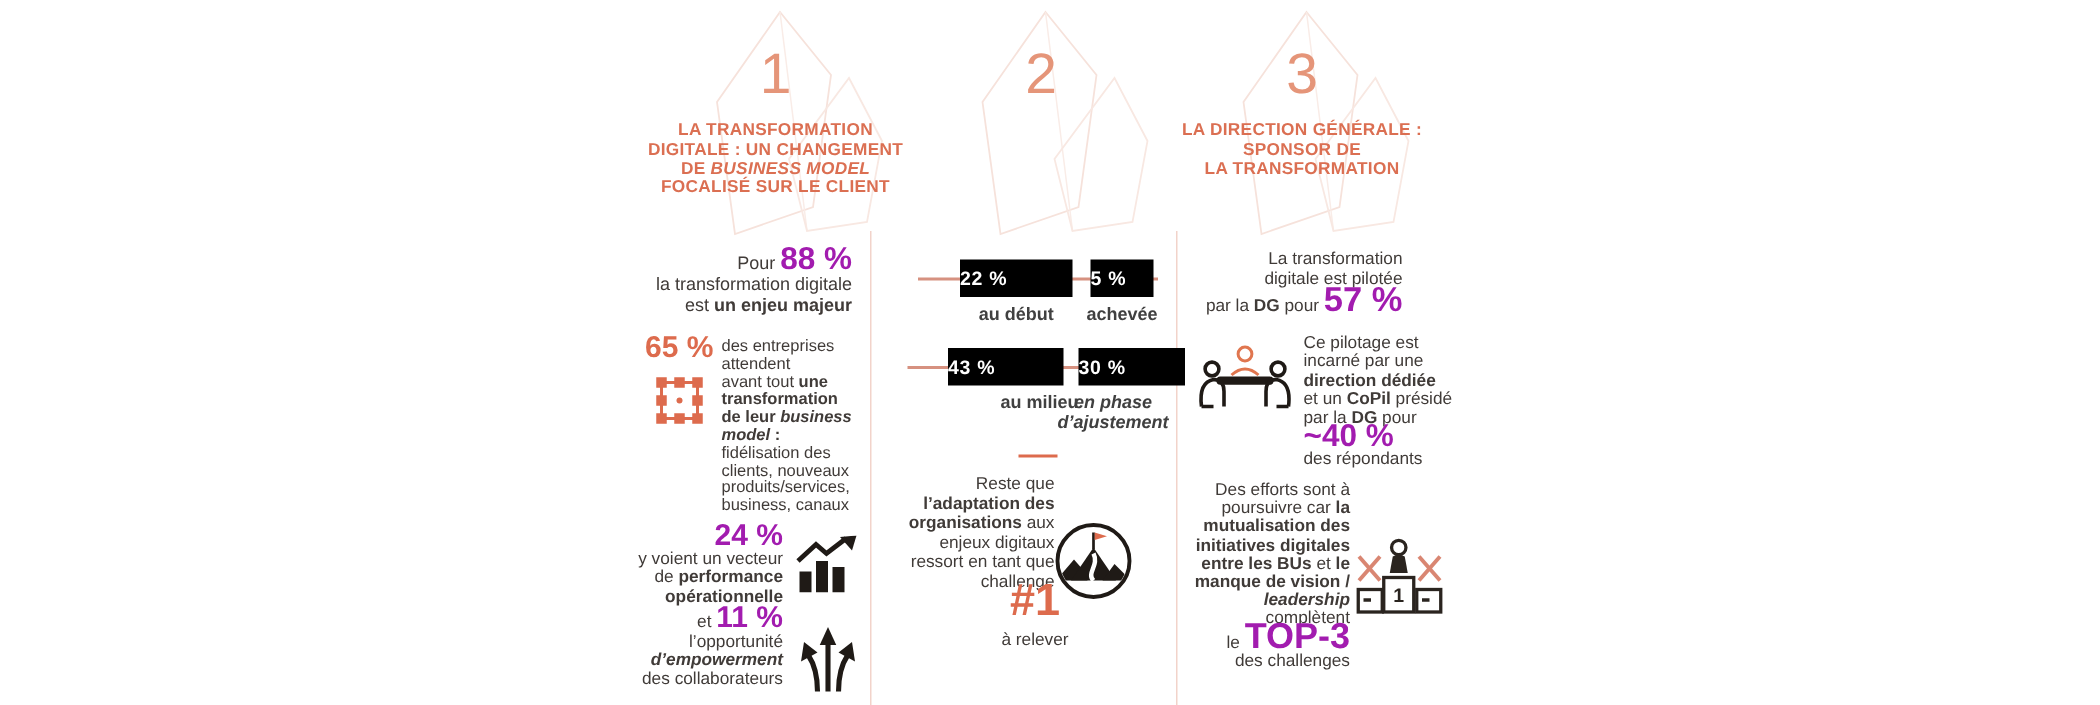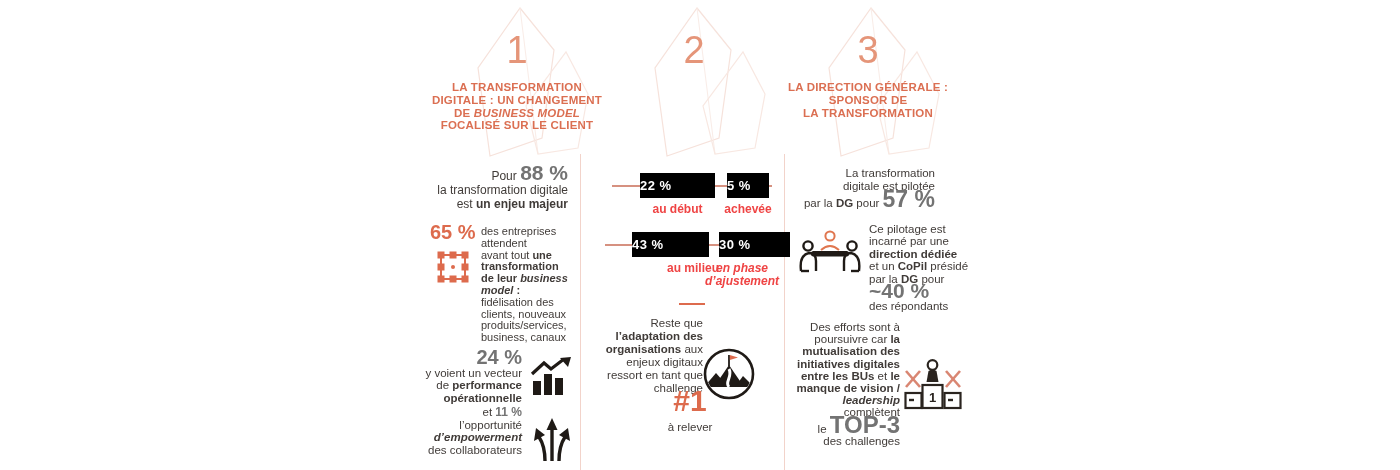--- a/index.html
+++ b/index.html
@@ -7,31 +7,31 @@
          font-family:"Liberation Sans",sans-serif;color:#403b38;}
   .abs{position:absolute;}
   .num{font-size:38px;font-weight:400;color:#e59579;text-align:center;line-height:44px;}
   .title{font-size:11.5px;font-weight:700;color:#db6f52;text-align:center;line-height:12.8px;letter-spacing:.2px;text-transform:uppercase;}
   .txt{font-size:11.5px;line-height:13px;}
   .txt-r{text-align:right;}
   .txt-l{text-align:left;}
   .b{font-weight:700;}
   .i{font-style:italic;}
   .bi{font-weight:700;font-style:italic;}
-  .acc{color:#737373;font-weight:700;}
-  .sz16{font-size:12px;}
+  .acc{color:#a21caf;font-weight:700;}
+  .sz16{font-size:20px;}
   .sz20{font-size:20px;}
   .sz21{font-size:21px;}
   .sz23{font-size:23px;}
   .sz24{font-size:24px;}
   .vline{width:1px;background:#f2d3ca;}
   .hline{height:2px;background:#d69180;}
   .pctbox{height:25px;background:#000000;color:#ffffff;font-weight:700;font-size:13px;
           text-align:left;line-height:25px;letter-spacing:.5px;}
-  .boxlab{font-size:12px;font-weight:700;color:#ef4444;text-align:center;line-height:13px;white-space:pre-line;}
+  .boxlab{font-size:12px;font-weight:700;color:#404040;text-align:center;line-height:13px;white-space:pre-line;}
   .bigpct{font-size:20px;font-weight:700;color:#dd6b4d;}
   .rank{font-size:30px;font-weight:700;color:#dd6b4d;text-align:center;}
   .minidiv{height:2px;background:#dd6b4d;}
   svg{display:block;}
 </style>
 </head>
 <body>
 
 <div id="stage">
 

